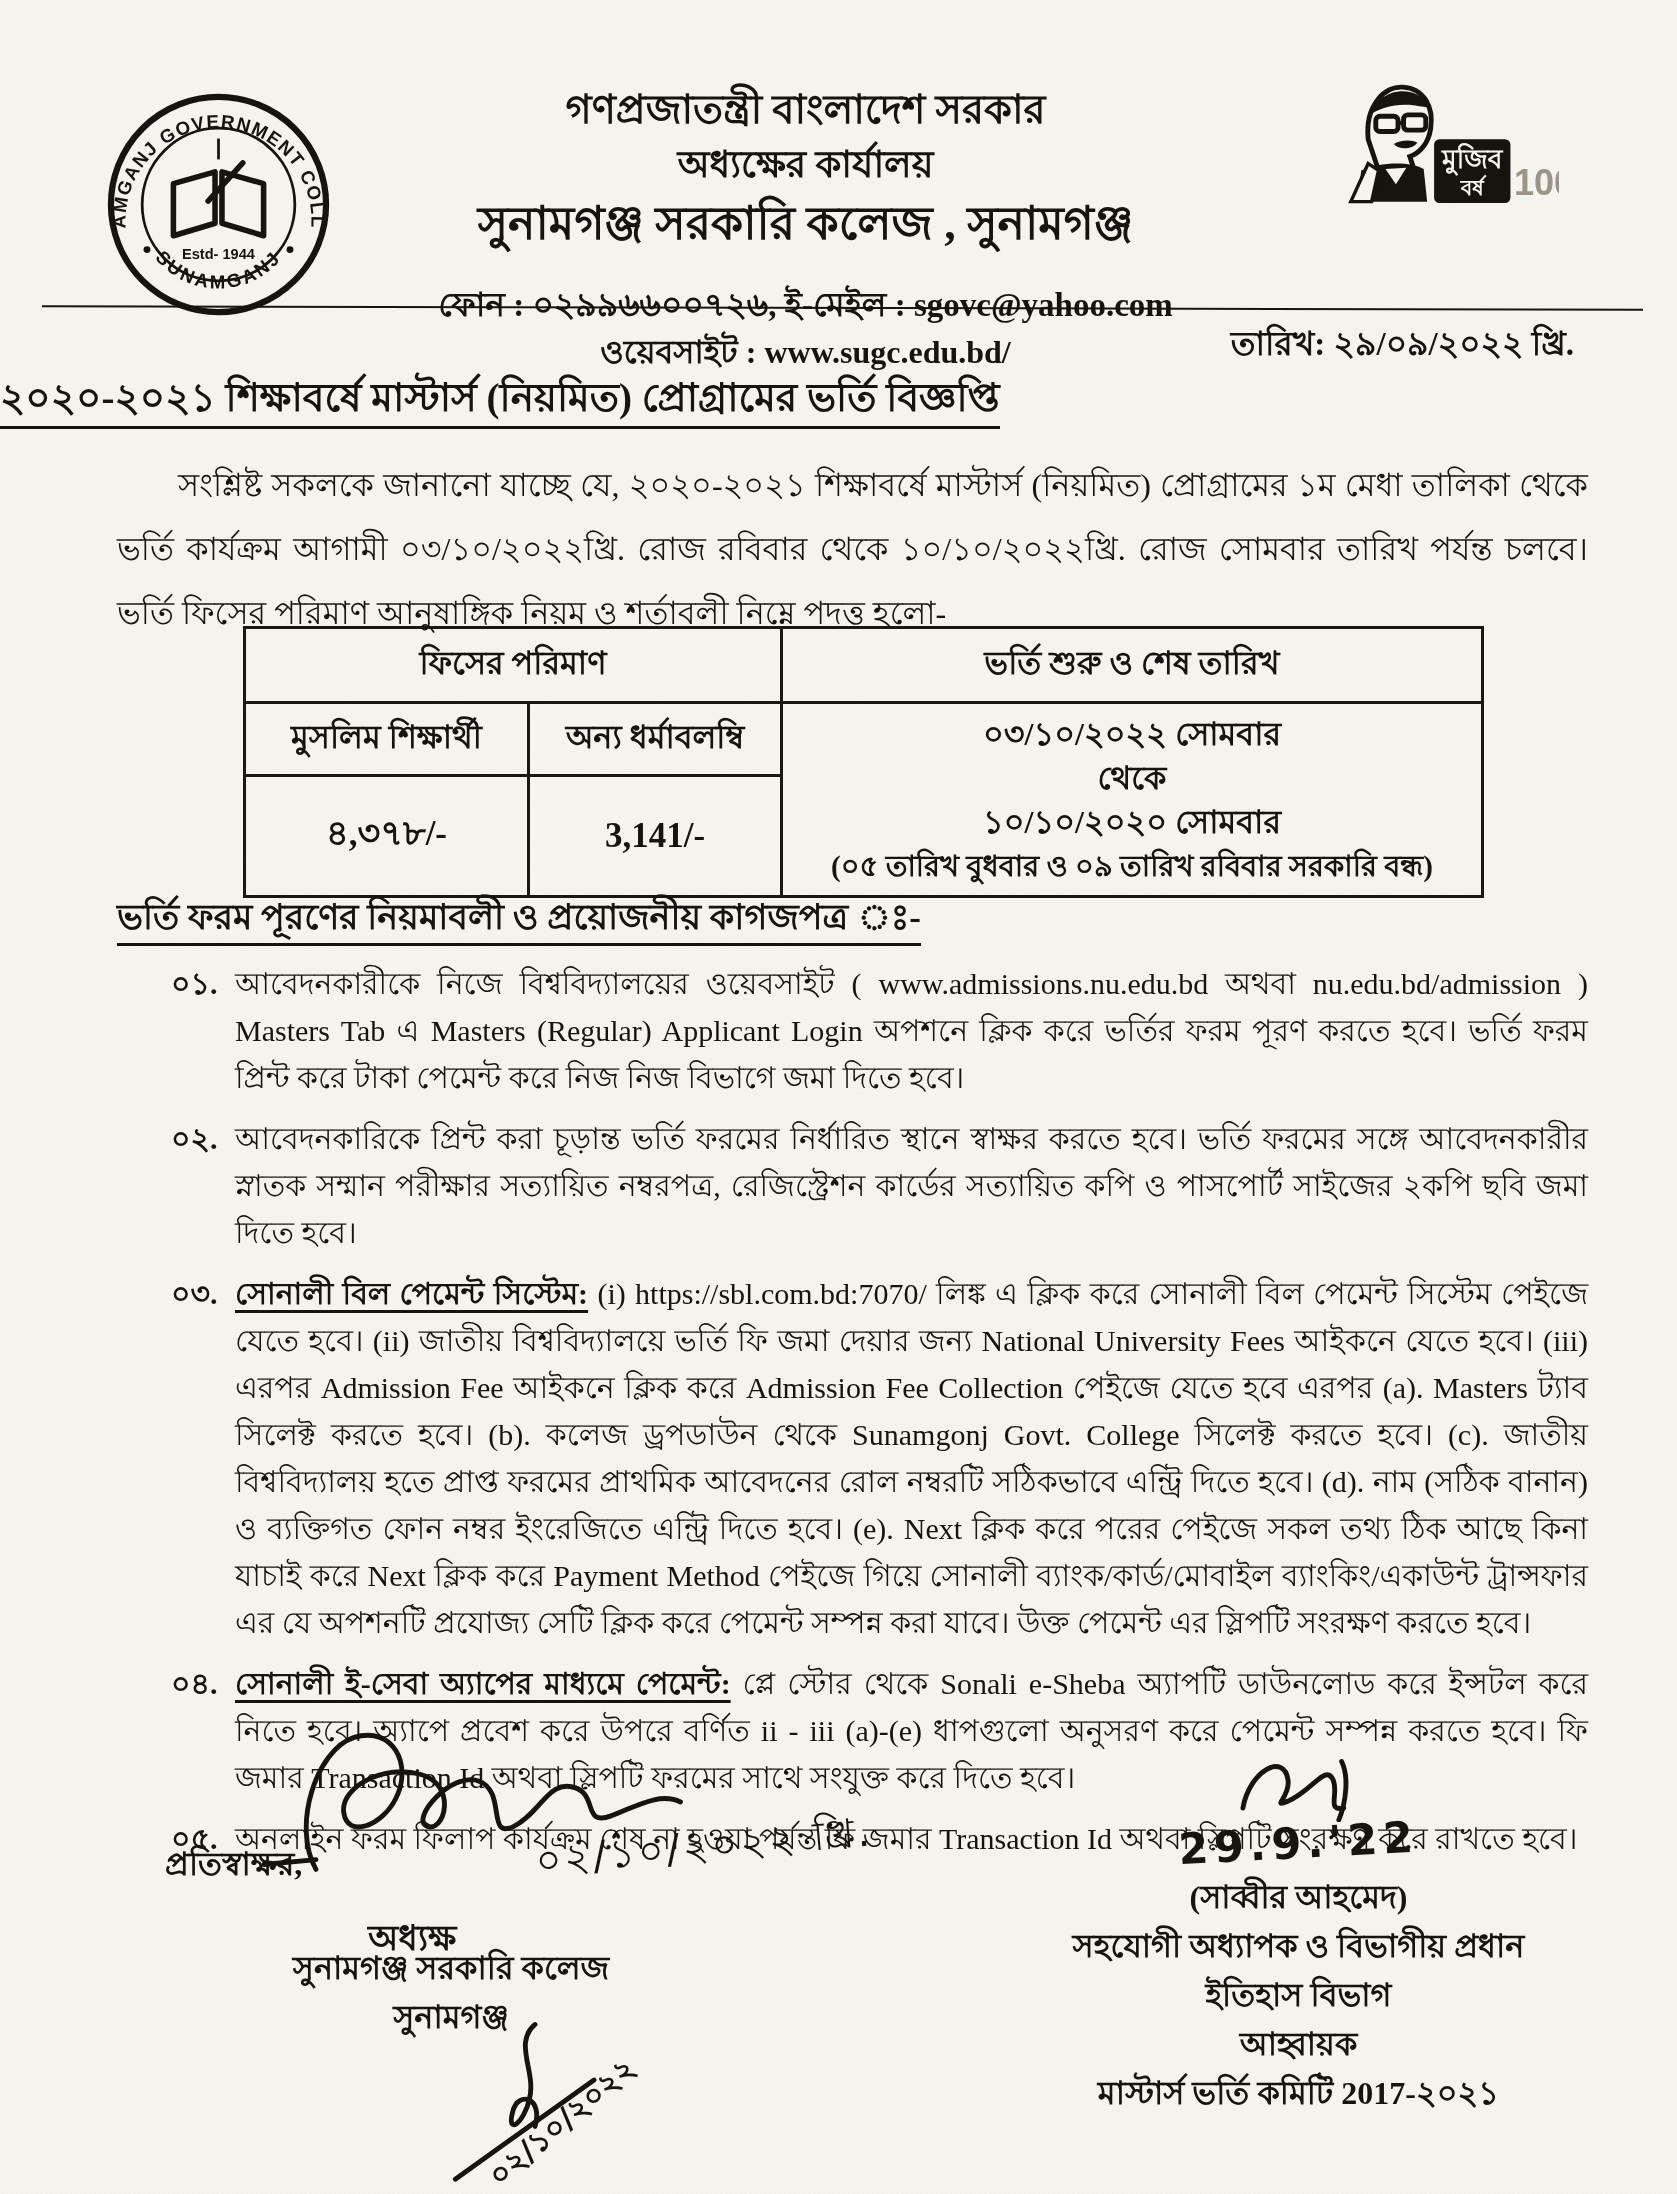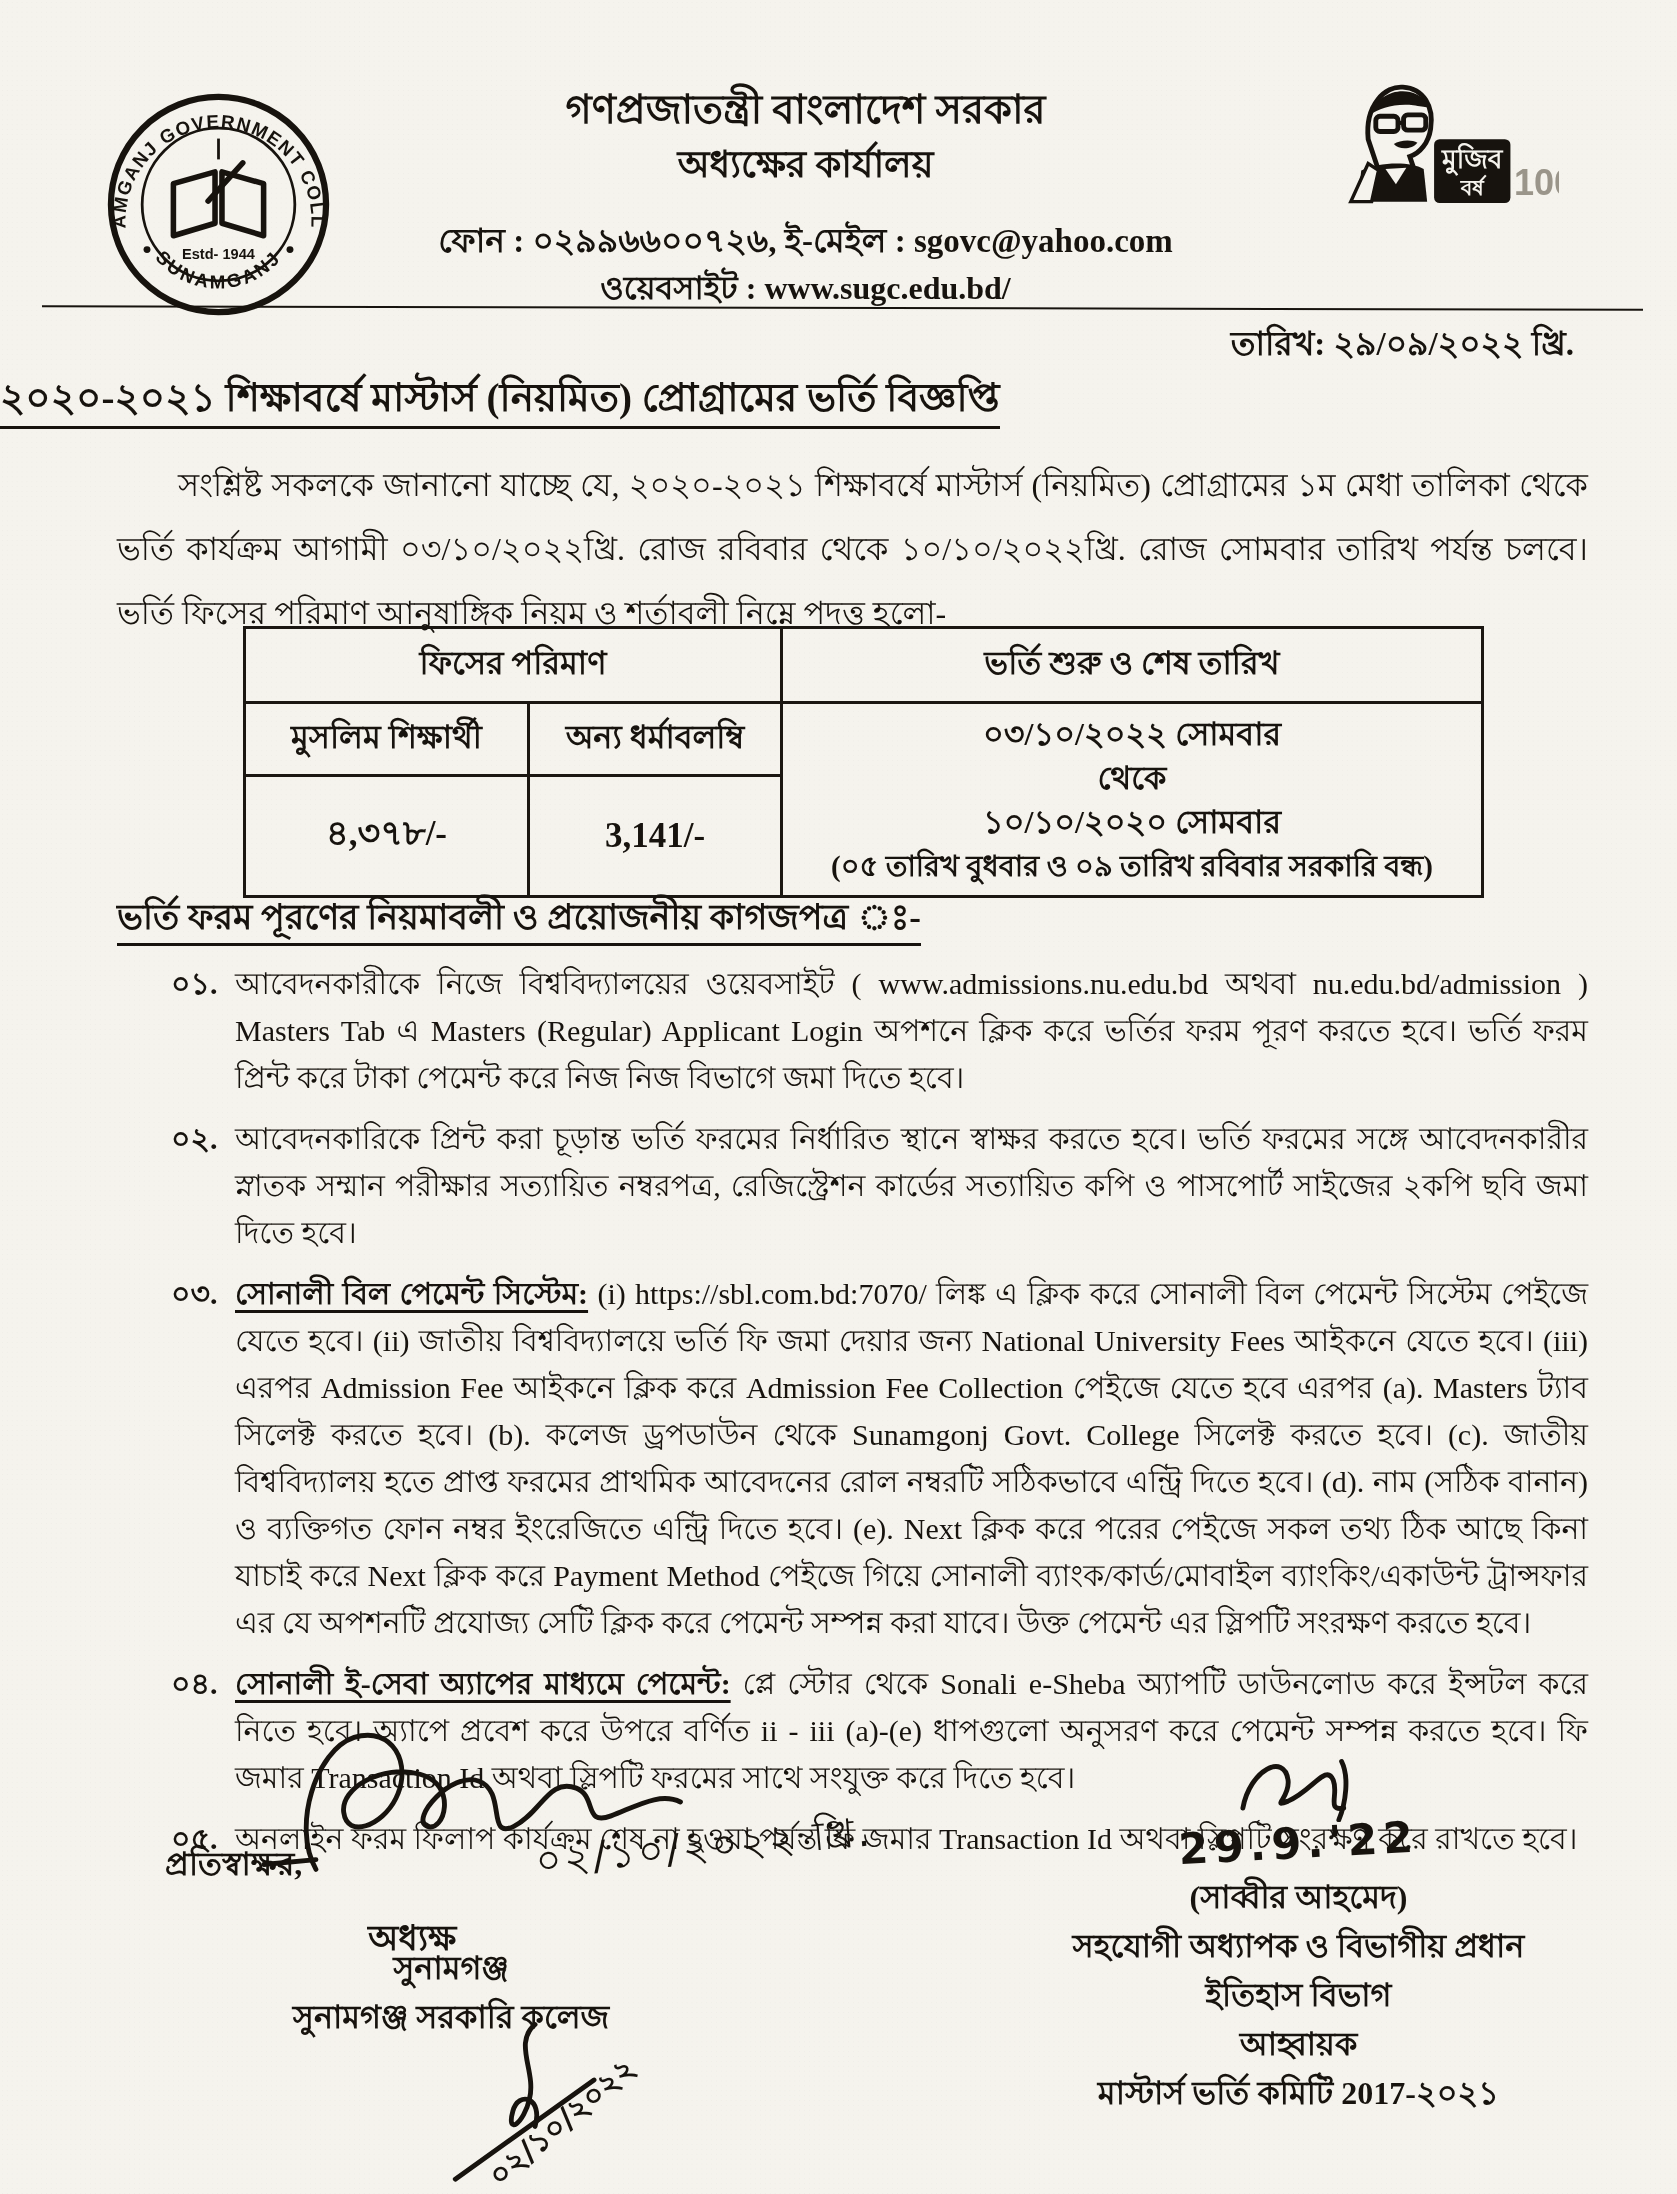--- a/index.html
+++ b/index.html
@@ -87,20 +87,21 @@
       <path d="M230,135 L170,118 L170,192 L230,210 Z" fill="#f5f3ed" stroke="#17130e" stroke-width="8" stroke-linejoin="round"></path>
       <path d="M150,160 L200,105" stroke="#17130e" stroke-width="8" stroke-linecap="round"></path>
       <path d="M165,70 L165,100" stroke="#17130e" stroke-width="4"></path>
     </g>
     <text x="165" y="243" text-anchor="middle" font-family="Liberation Sans, sans-serif" font-size="21" font-weight="bold" fill="#17130e">Estd- 1944</text>
   </svg>
 
   <div class="header-center">
     <div class="gov-line">গণপ্রজাতন্ত্রী বাংলাদেশ সরকার</div>
     <div class="office-line">অধ্যক্ষের কার্যালয়</div>
+    <div class="college-line">সুনামগঞ্জ সরকারি কলেজ , সুনামগঞ্জ</div>
     <div class="contact-line">ফোন : ০২৯৯৬৬০০৭২৬, ই-মেইল : sgovc@yahoo.com</div>
     <div class="website-line">ওয়েবসাইট : www.sugc.edu.bd/</div>
   </div>
 
   <svg class="mujib" width="229" height="174" viewBox="0 0 330 250">
     <g>
       <path d="M55,95 C50,45 80,18 105,20 C135,22 150,48 145,80 C142,100 130,115 115,120 L120,135 L70,140 Z" fill="#f5f3ed" stroke="#17130e" stroke-width="7"></path>
       <path d="M58,60 C70,22 120,14 142,45 C148,52 135,48 120,46 C95,43 70,50 58,60 Z" fill="#17130e"></path>
       <rect x="66" y="62" width="32" height="22" rx="6" fill="none" stroke="#17130e" stroke-width="7"></rect>
       <rect x="106" y="60" width="32" height="22" rx="6" fill="none" stroke="#17130e" stroke-width="7"></rect>
@@ -190,22 +191,22 @@
       <path d="M95,212 C60,150 95,40 150,22 C205,5 235,60 210,110 C190,150 140,168 135,130 C130,95 190,60 245,75 C300,90 280,160 255,150 C230,140 290,70 330,85 C370,100 340,170 380,150 C420,130 430,80 470,95 C500,107 480,150 520,135 C555,122 590,100 620,115"></path>
       <path d="M20,205 L95,198"></path>
     </g>
   </svg>
 
   <div class="hand hand-date-1">০২/১০/২০২২ খ্রি.</div>
 
   <div class="principal-title">অধ্যক্ষ</div>
 
   <div class="sig-left-college">
+    <div>সুনামগঞ্জ সরকারি কলেজ</div>
     <div>সুনামগঞ্জ</div>
-    <div>সুনামগঞ্জ সরকারি কলেজ</div>
   </div>
 
   <svg class="sig-scribble2" width="222" height="177" viewBox="0 0 320 255">
     <g fill="none" stroke="#17130e" stroke-width="7" stroke-linecap="round">
       <path d="M150,15 C118,42 152,82 142,122 C134,158 108,176 118,140 C126,110 162,120 150,162"></path>
       <path d="M35,238 L235,95"></path>
     </g>
     <text x="62" y="200" font-size="44" font-weight="bold" fill="#17130e" font-family="DejaVu Sans, sans-serif" transform="rotate(-40 150 175)">০২/১০/২০২২</text>
   </svg>
 

